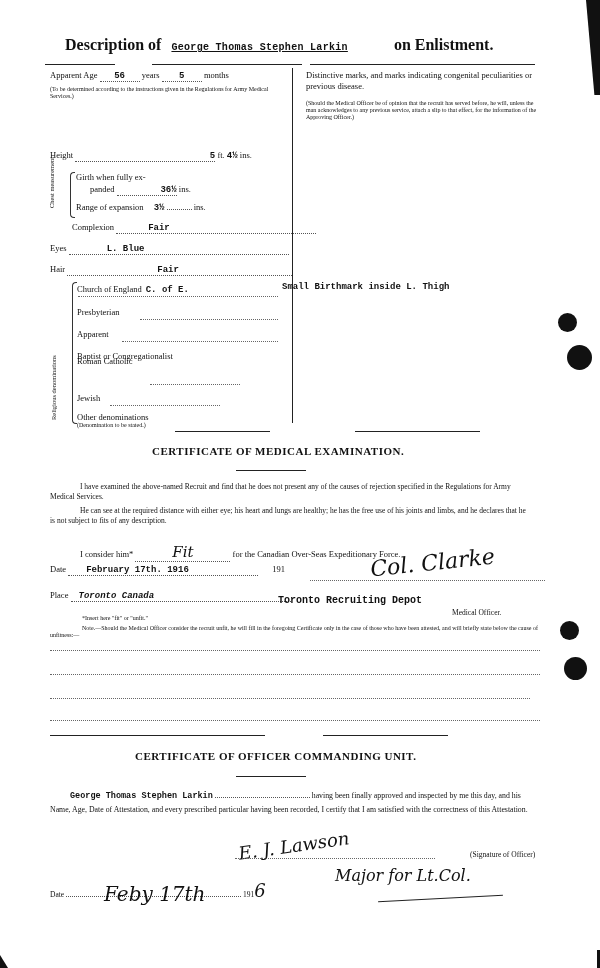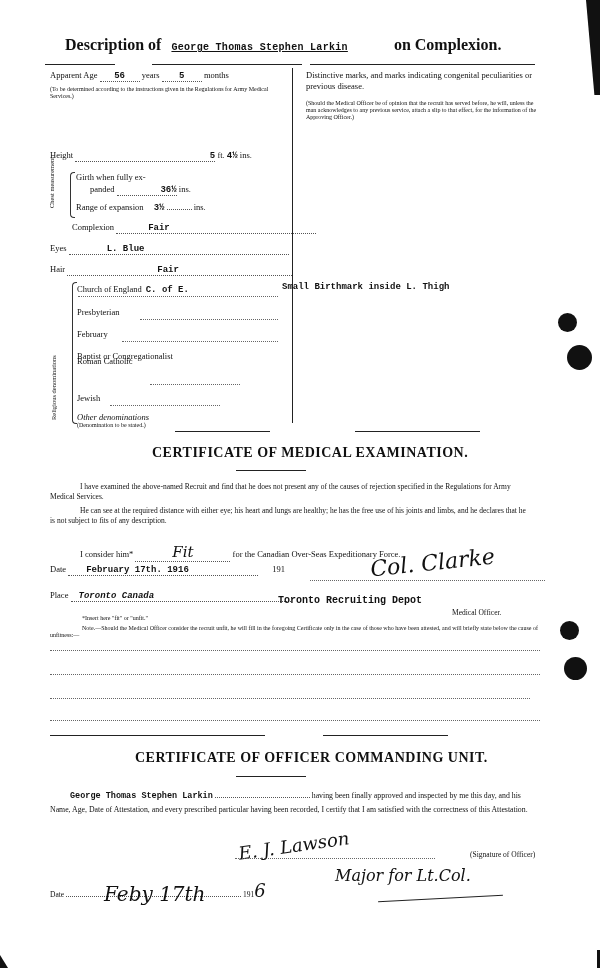--- a/index.html
+++ b/index.html
@@ -8,21 +8,21 @@
   .title{left:65px;top:36px;font-size:16px;font-weight:bold;white-space:nowrap;}
   .title .name{font-family:"Liberation Mono","DejaVu Sans Mono",monospace;font-size:10px;font-weight:bold;text-decoration:underline;margin:0 6px;letter-spacing:0.3px;}
   .title .tail{margin-left:36px;}
   .hr{position:absolute;height:1px;background:#222;}
   .vr{position:absolute;width:1px;background:#222;}
   .small{font-size:8px;line-height:9px;}
   .tiny{font-size:6px;line-height:7px;}
   .lbl{font-size:8.5px;white-space:nowrap;}
   .typed{font-family:"Liberation Mono","DejaVu Sans Mono",monospace;font-weight:bold;font-size:9px;white-space:nowrap;}
   .dots{border-bottom:1px dotted #555;}
-  .hdr{font-size:14px;font-weight:bold;letter-spacing:0.5px;white-space:nowrap;}
+  .hdr{font-size:11px;font-weight:bold;letter-spacing:0.5px;white-space:nowrap;}
   .para{font-size:7.5px;line-height:10px;}
   .hand{font-family:"DejaVu Serif",serif;font-style:italic;font-size:16px;white-space:nowrap;}
   .punch{position:absolute;border-radius:50%;background:#111;}
   .edge{position:absolute;background:#111;}
   .vlabel{position:absolute;transform:rotate(-90deg);transform-origin:left top;font-size:6.5px;white-space:nowrap;line-height:7px;}
   .brace{position:absolute;border-left:1px solid #333;border-top:1px solid #333;border-bottom:1px solid #333;border-radius:4px 0 0 4px;}
   .row-line{position:absolute;height:0;border-bottom:1px dotted #666;}
 </style>
 </head>
 <body>
@@ -31,21 +31,21 @@
 <div class="edge" style="left:0;top:955px;width:8px;height:13px;clip-path:polygon(0 0,100% 100%,0 100%);"></div>
 <div class="edge" style="right:0;top:950px;width:3px;height:18px;"></div>
 <div class="punch" style="left:558px;top:313px;width:19px;height:19px;"></div>
 <div class="punch" style="left:567px;top:345px;width:25px;height:25px;"></div>
 <div class="punch" style="left:560px;top:621px;width:19px;height:19px;"></div>
 <div class="punch" style="left:564px;top:657px;width:23px;height:23px;"></div>
 
 <div class="abs title">
   <span>Description of</span>
   <span class="name">George Thomas Stephen Larkin</span>
-  <span class="tail">on Complexion.</span>
+  <span class="tail">on Enlistment.</span>
 </div>
 <div class="hr" style="left:45px;top:64px;width:70px;"></div>
 <div class="hr" style="left:152px;top:64px;width:150px;"></div>
 <div class="hr" style="left:310px;top:64px;width:225px;"></div>
 
 <div class="vr" style="left:292px;top:68px;height:355px;"></div>
 
 <div class="abs lbl" style="left:50px;top:70px;">
   <span>Apparent Age</span>
   <span class="dots" style="display:inline-block;width:40px;text-align:center;"><span class="typed">56</span></span>
@@ -90,28 +90,28 @@
   <span>Hair</span>
   <span class="dots" style="display:inline-block;width:225px;"><span class="typed" style="margin-left:90px;">Fair</span></span>
 </div>
 
 <div class="vlabel" style="left:50px;top:420px;width:80px;">Religious denominations</div>
 <div class="brace" style="left:72px;top:282px;width:4px;height:140px;"></div>
 <div class="abs lbl" style="left:77px;top:284px;"><span>Church of England</span><span class="typed" style="margin-left:4px;">C. of E.</span></div>
 <div class="row-line" style="left:78px;top:296px;width:200px;"></div>
 <div class="abs lbl" style="left:77px;top:307px;">Presbyterian</div>
 <div class="row-line" style="left:140px;top:319px;width:138px;"></div>
-<div class="abs lbl" style="left:77px;top:329px;">February</div>
+<div class="abs lbl" style="left:77px;top:329px;">Apparent</div>
 <div class="row-line" style="left:122px;top:341px;width:156px;"></div>
 <div class="abs lbl" style="left:77px;top:351px;">Baptist or Congregationalist</div>
 <div class="abs lbl" style="left:77px;top:356px;">Roman Catholic</div>
 <div class="row-line" style="left:150px;top:384px;width:90px;"></div>
 <div class="abs lbl" style="left:77px;top:393px;">Jewish</div>
 <div class="row-line" style="left:110px;top:405px;width:110px;"></div>
-<div class="abs lbl" style="left:77px;top:412px;font-style:italic;">Other denominations</div>
+<div class="abs lbl" style="left:77px;top:412px;">Other denominations</div>
 <div class="abs tiny" style="left:77px;top:422px;">(Denomination to be stated.)</div>
 
 <div class="abs small" style="left:306px;top:70px;width:235px;font-size:8.5px;line-height:11px;">Distinctive marks, and marks indicating congenital peculiarities or previous disease.</div>
 <div class="abs tiny" style="left:306px;top:100px;width:234px;">(Should the Medical Officer be of opinion that the recruit has served before, he will, unless the man acknowledges to any previous service, attach a slip to that effect, for the information of the Approving Officer.)</div>
 <div class="abs typed" style="left:282px;top:282px;font-size:9px;">Small Birthmark inside L. Thigh</div>
 
 <div class="hr" style="left:175px;top:431px;width:95px;"></div>
 <div class="hr" style="left:355px;top:431px;width:125px;"></div>
 <div class="abs hdr" style="left:152px;top:445px;">CERTIFICATE OF MEDICAL EXAMINATION.</div>
 <div class="hr" style="left:236px;top:470px;width:70px;"></div>

